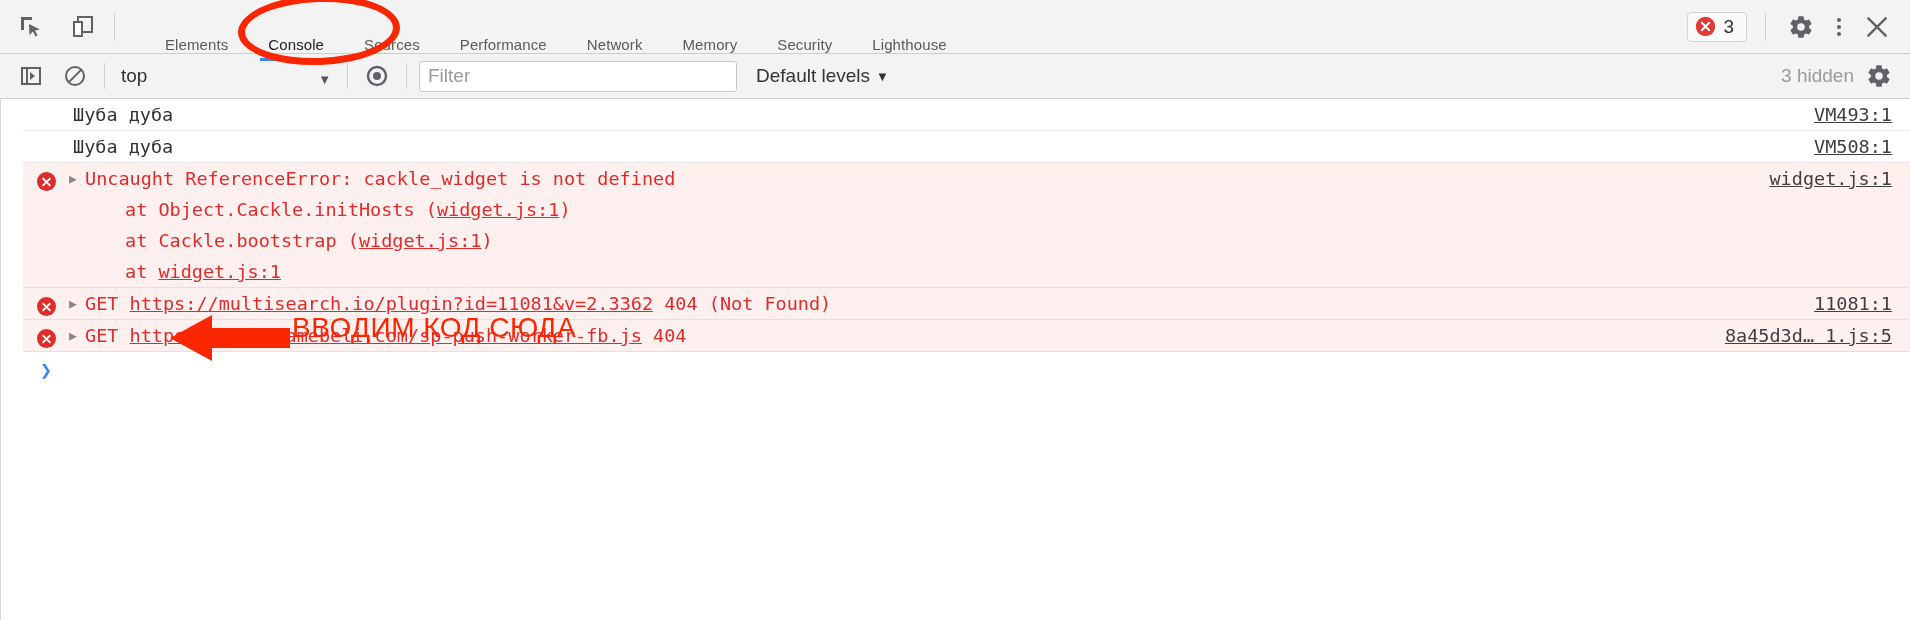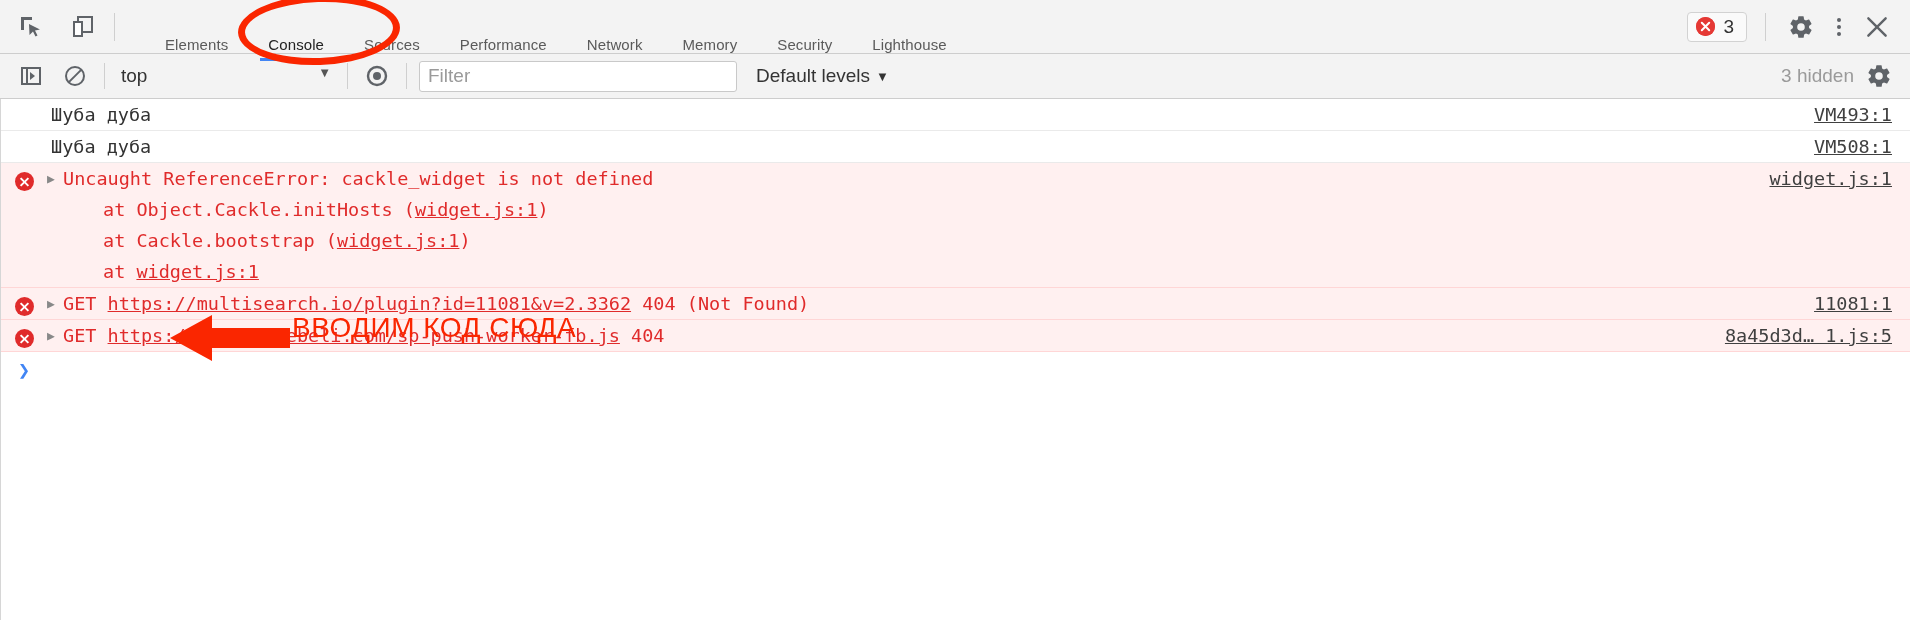--- a/index.html
+++ b/index.html
@@ -141,21 +141,21 @@
     padding: 0 14px;
   }
   .fb-sep {
     width: 1px;
     height: 26px;
     background: #cfcfcf;
     margin: 0 12px;
   }
   .ctx-select {
     display: flex;
-    align-items: flex-start;
+    align-items: flex-end;
     min-width: 210px;
     font-size: 19px;
     color: #333;
     cursor: pointer;
     padding: 0 4px;
     gap: 25px;
   }
   .ctx-select .caret {
     margin-left: auto;
     font-size: 13px;
@@ -199,20 +199,21 @@
   }
 
   
   .console-area {
     position: relative;
     background: #ffffff;
     height: 521px;
     border-left: 1px solid #d6d6d6;
     box-sizing: border-box;
     overflow: hidden;
+    padding-left: 22px;
   }
   .msg {
     display: flex;
     align-items: flex-start;
     border-bottom: 1px solid #eaeaea;
     font-family: "DejaVu Sans Mono", monospace;
     font-size: 18.5px;
     line-height: 31px;
     padding: 0;
     min-height: 31px;

